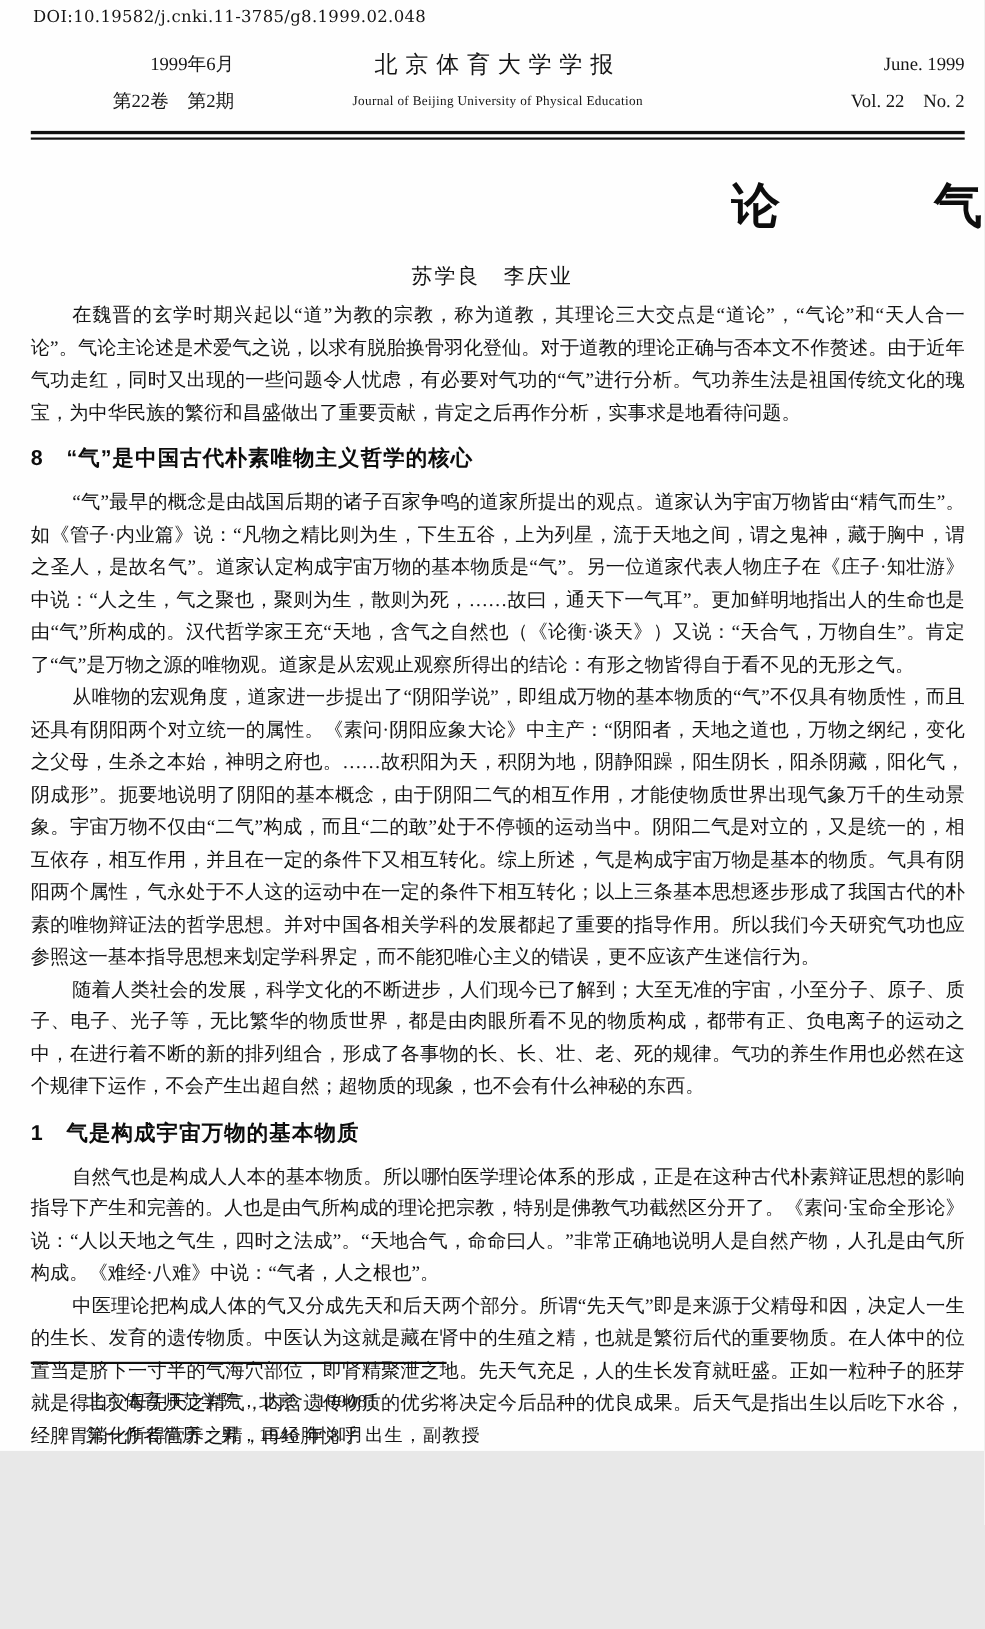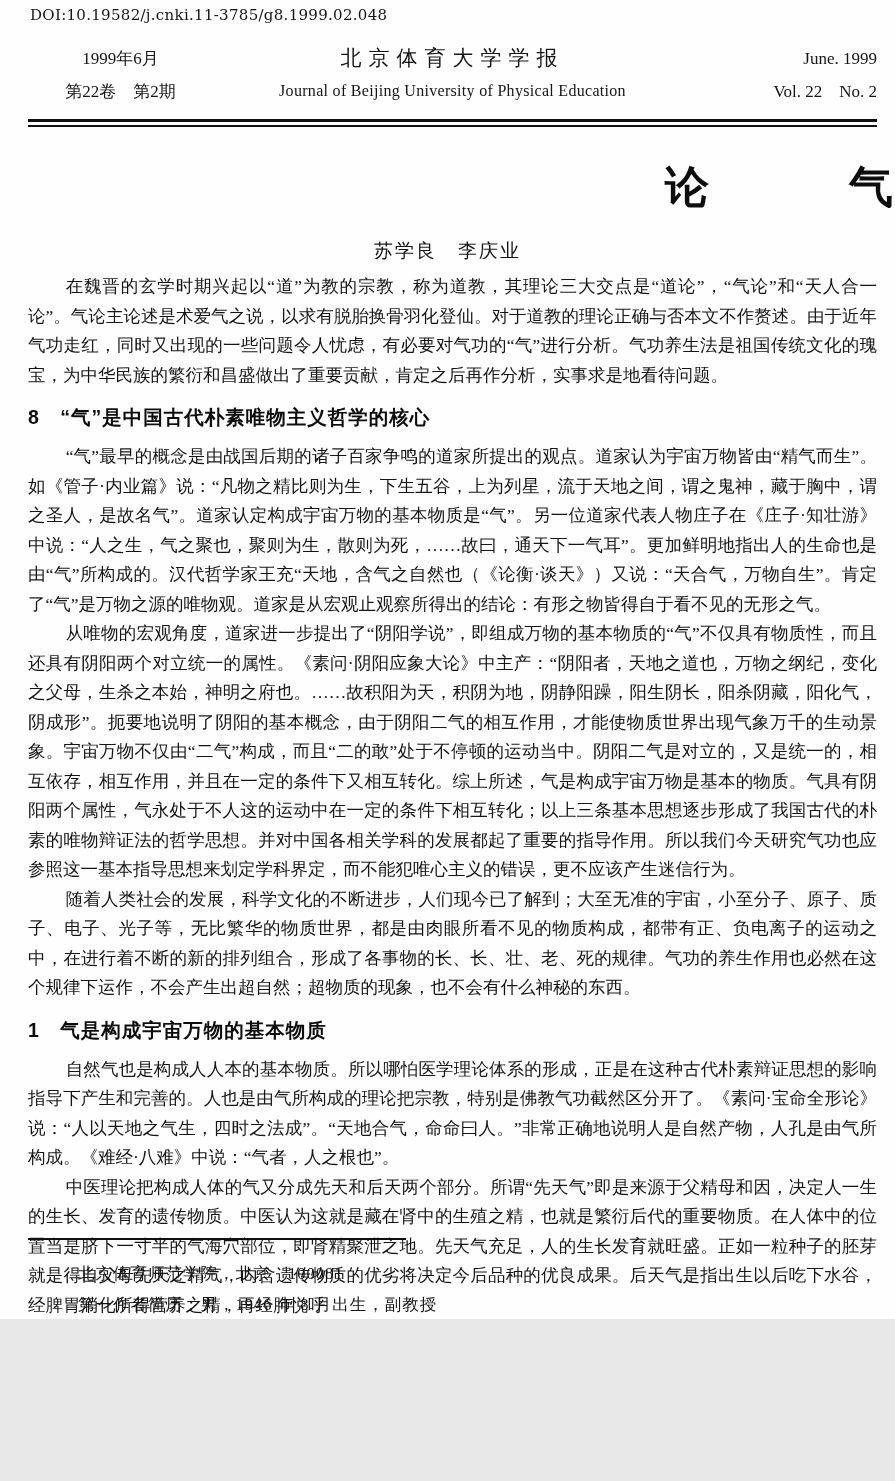--- a/index.html
+++ b/index.html
@@ -15,26 +15,26 @@
   .doi {
     position:absolute; top:6px; left:30px;
     font-size:15px; letter-spacing:0.3px;
     font-family:"DejaVu Serif", serif;
   }
   .header {
     position:absolute; top:42px; left:28px; right:18px;
     display:grid; grid-template-columns:185px 1fr 185px;
     align-items:start;
   }
-  .h-left  { text-align:center; }
+  .h-left  { text-align:right; }
   .h-right { text-align:right; }
   .h-left > div, .h-right > div { font-size:17px; line-height:33px; }
   .h-center { text-align:center; }
   .journal-cn { font-size:21px; letter-spacing:7px; line-height:32px; font-weight:500; }
-  .journal-en { font-size:16px; line-height:34px; letter-spacing:0.3px; }
+  .journal-en { font-size:12px; line-height:34px; letter-spacing:0.3px; }
   .rule-double {
     position:absolute; top:119px; left:28px; right:18px;
     height:3px;
     border-top:3px solid #101010;
     border-bottom:2px solid #101010;
   }
   .title {
     position:absolute; top:158px; left:0; width:100%;
     margin:0; text-align:right;
     font-family:"Liberation Sans", sans-serif;

